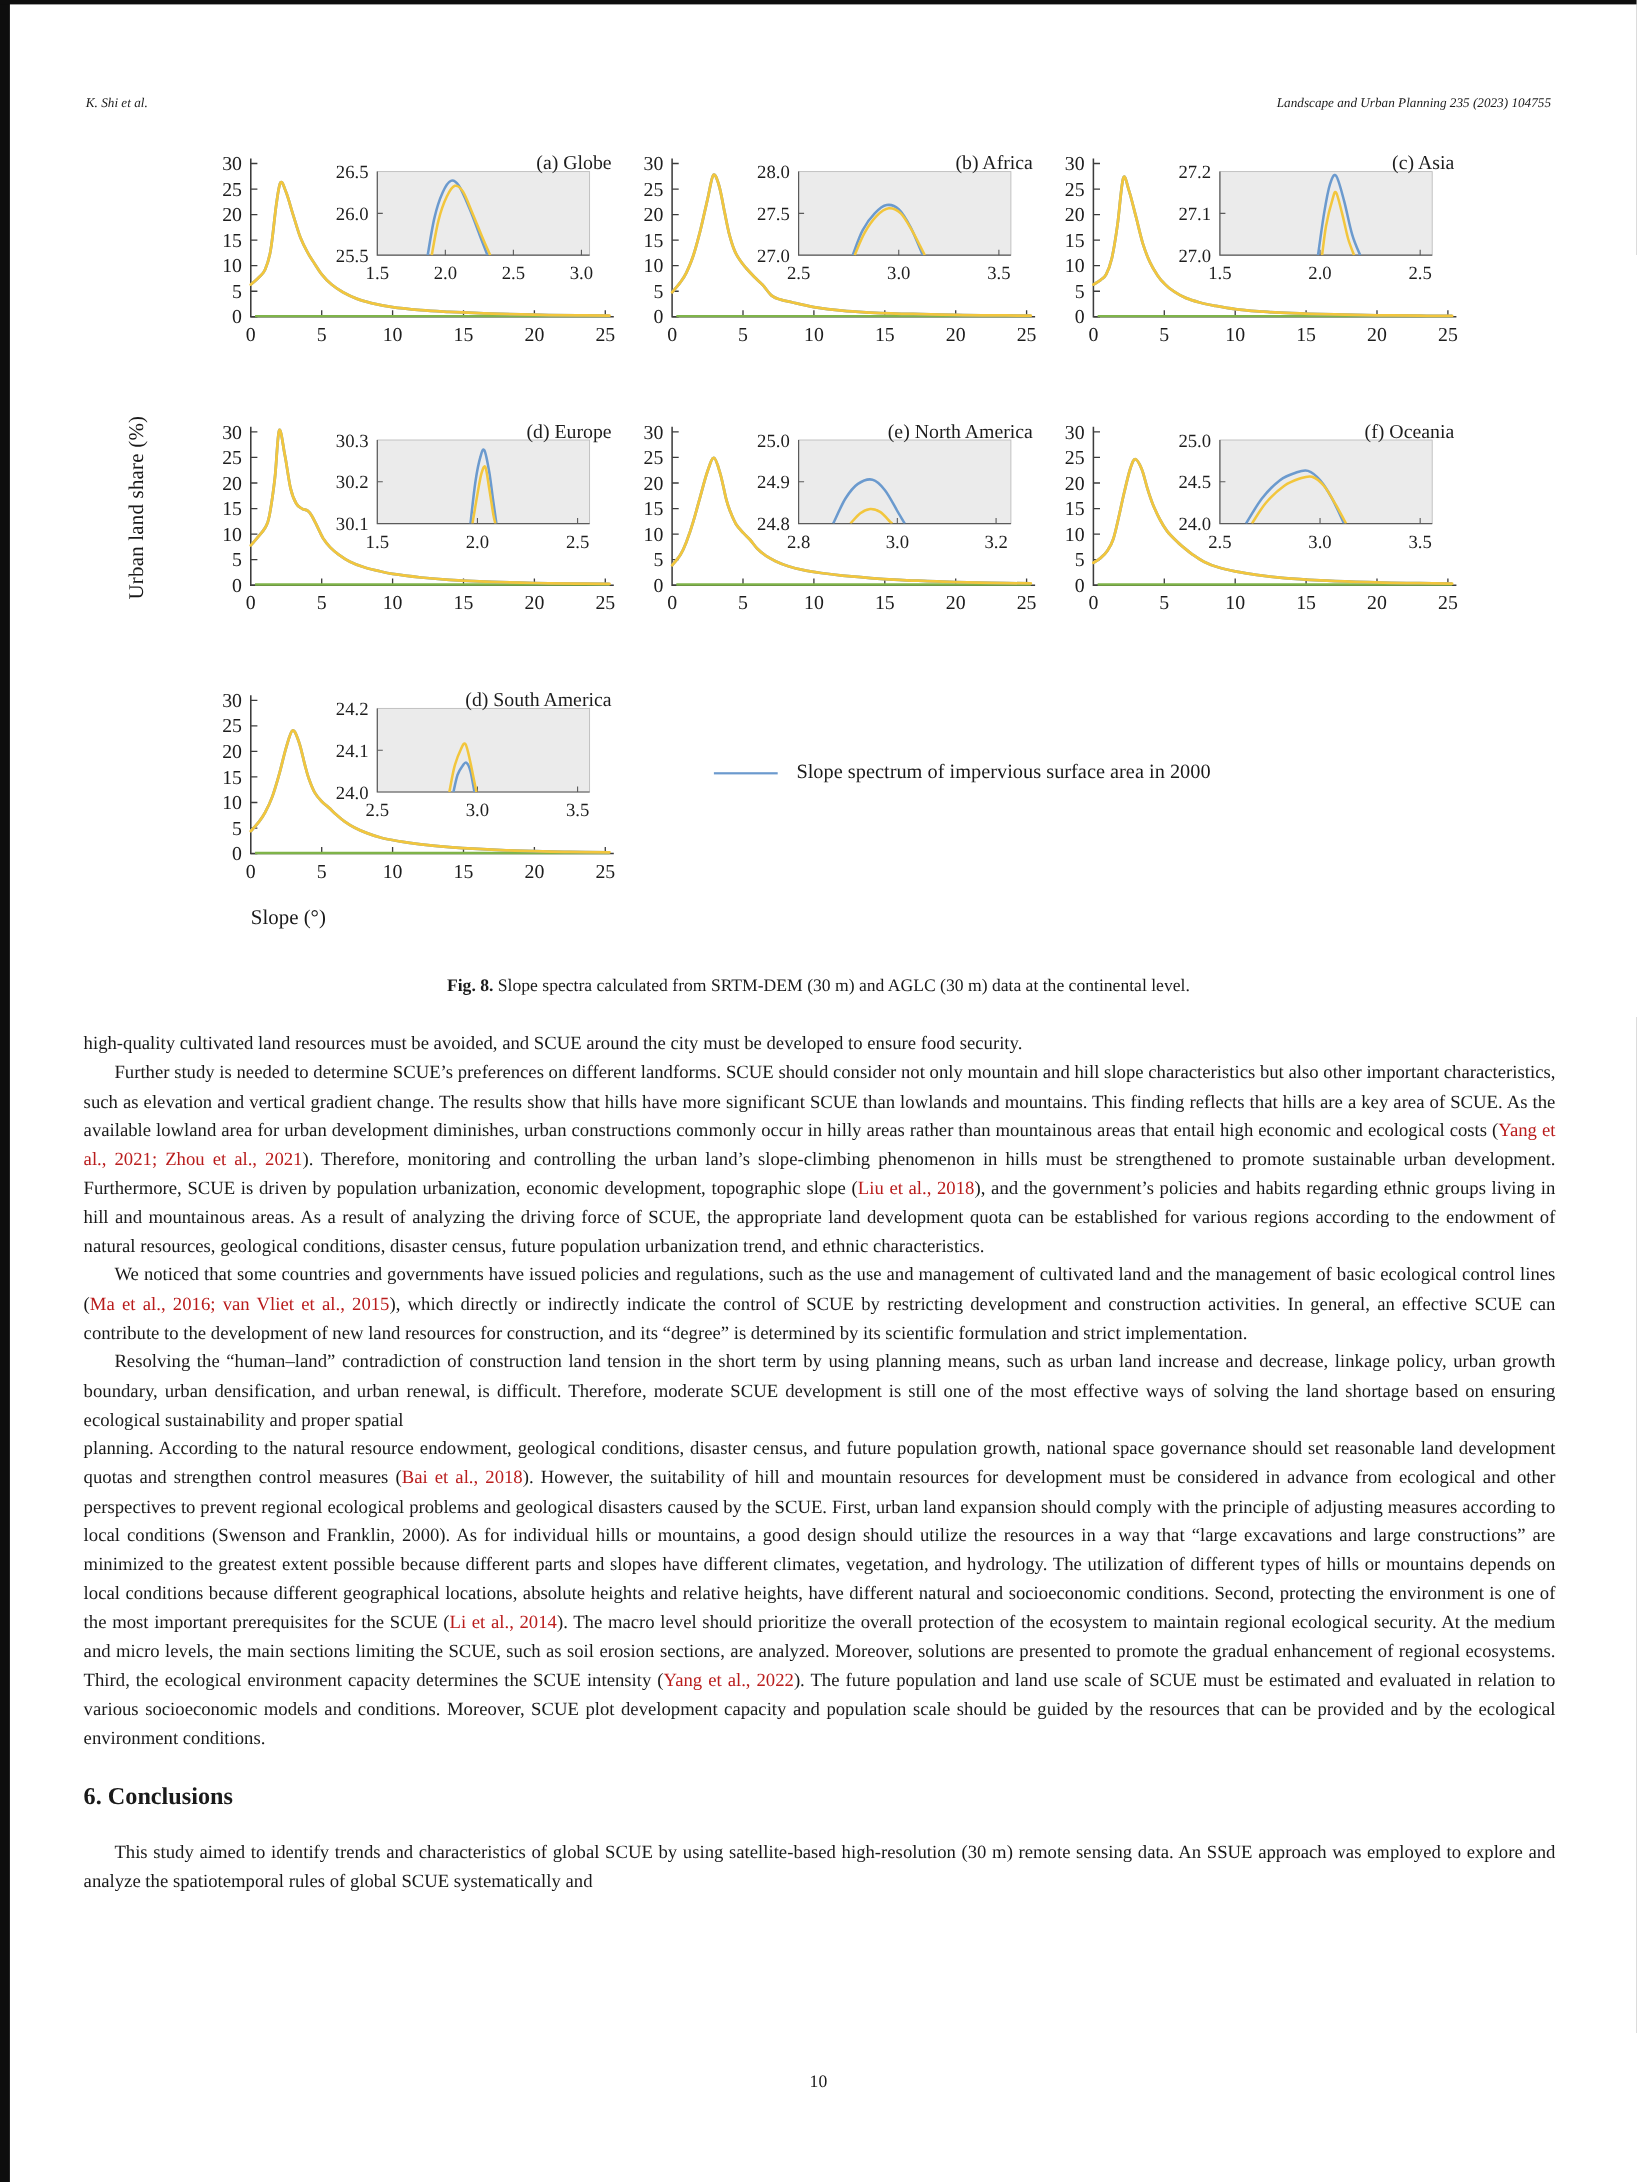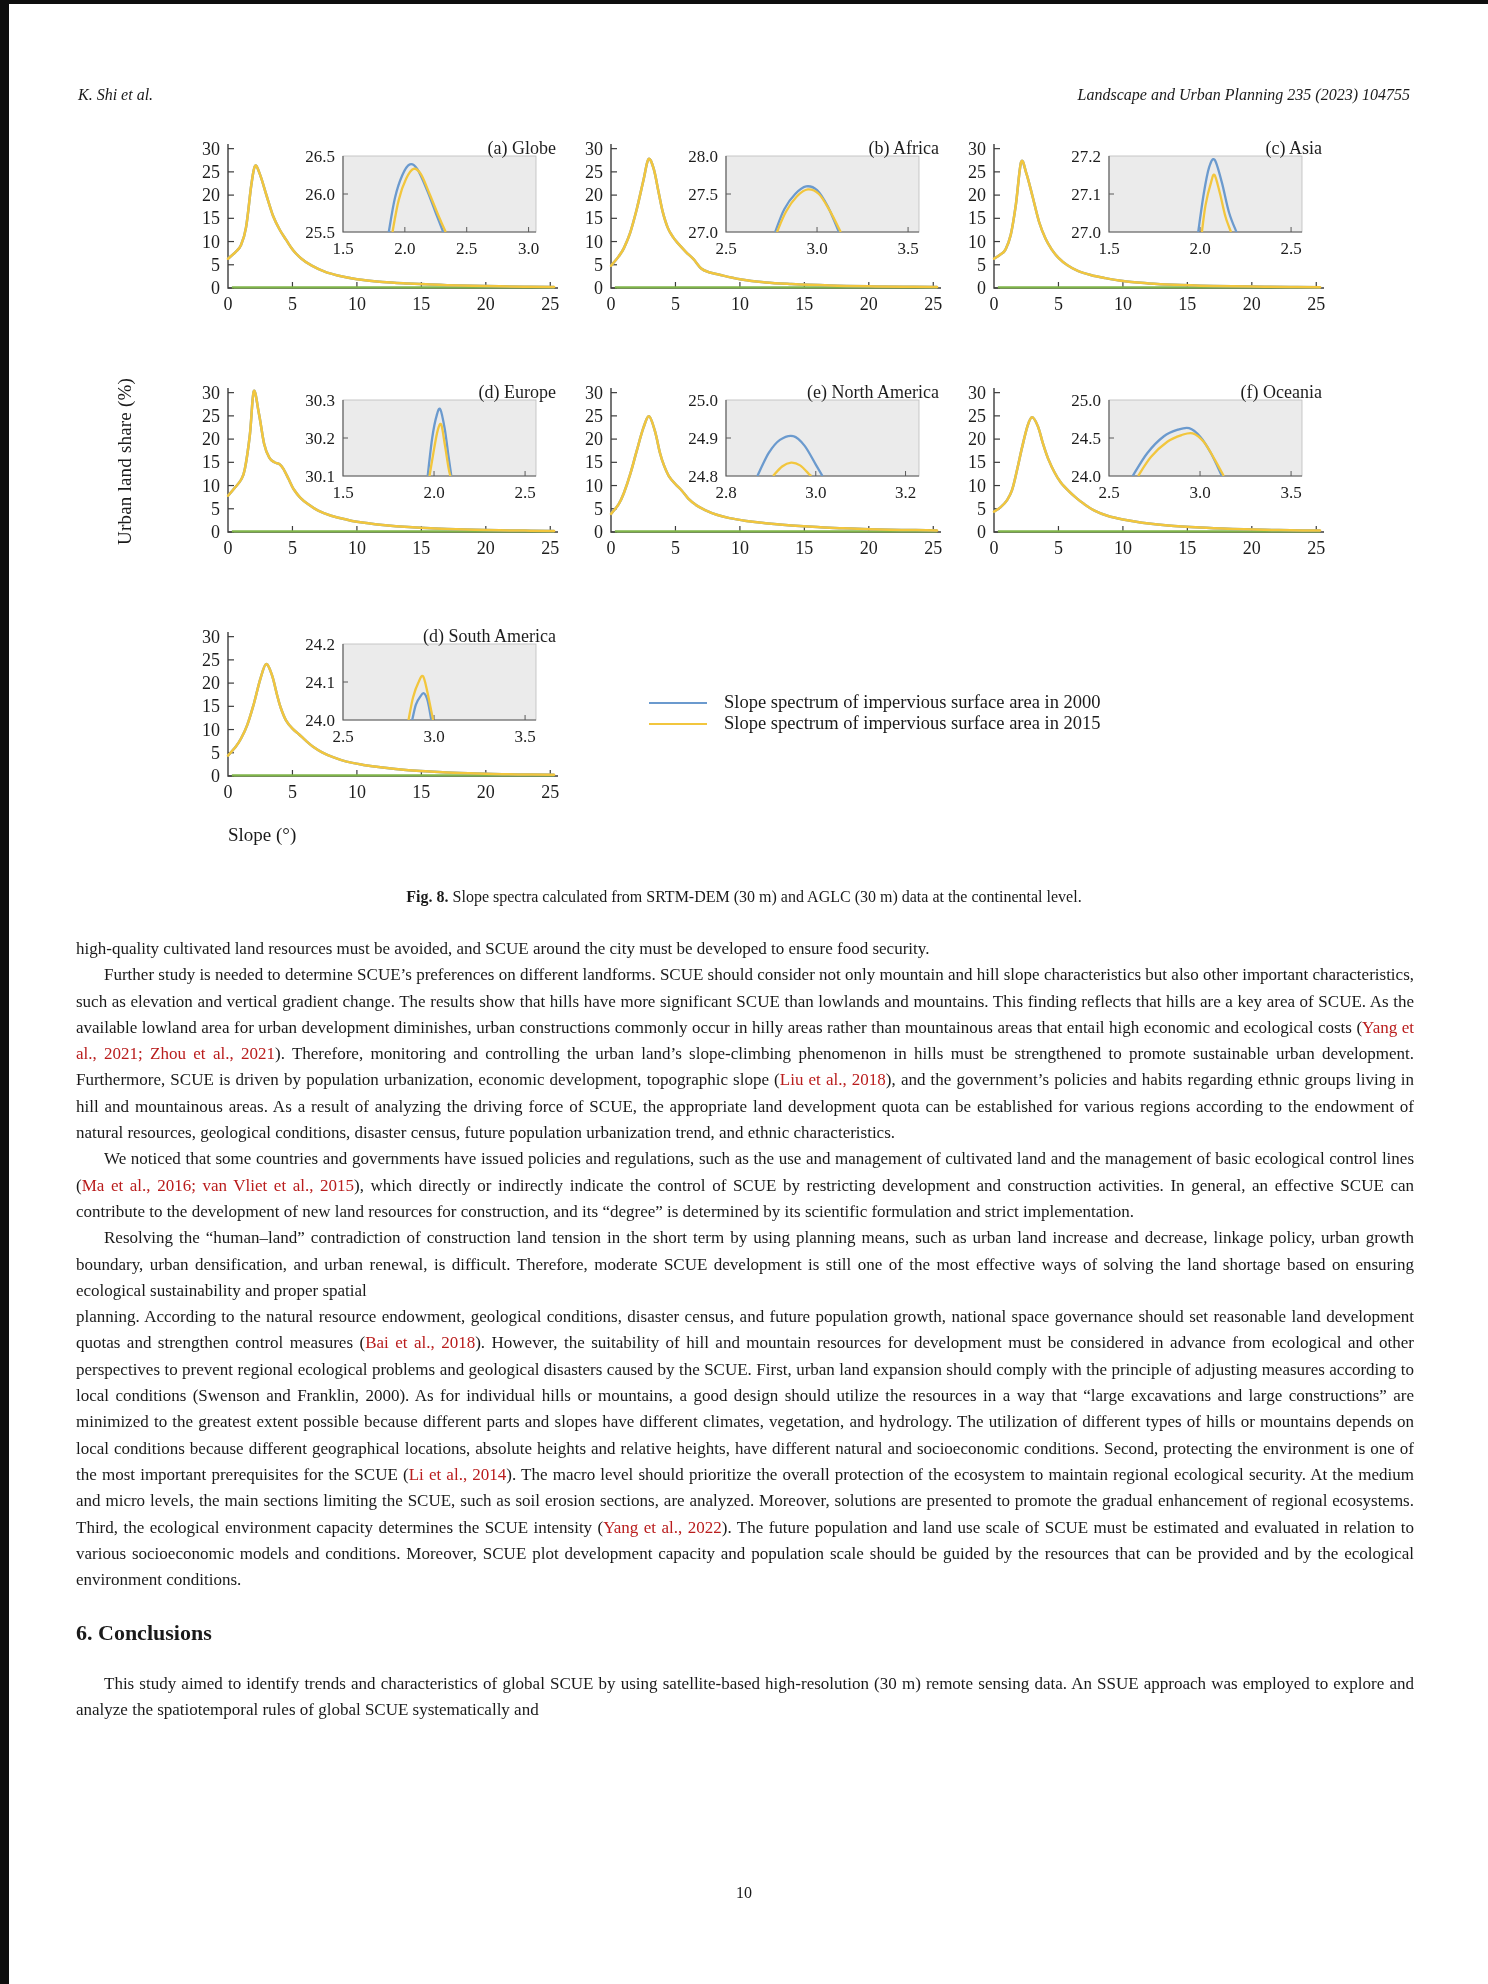--- a/index.html
+++ b/index.html
@@ -1,21 +1,21 @@
 <!DOCTYPE html>
 <html><head>
 <meta charset="utf-8">
 <style>
   html,body{margin:0;padding:0;background:#9a9a9a;}
   .page{position:relative;width:1488px;height:1984px;background:#ffffff;margin:0 auto;
         font-family:"Liberation Serif",serif;color:#1a1a1a;overflow:hidden;}
   .scan-edge-left{position:absolute;left:0;top:0;width:9px;height:100%;background:#0e0e0e;}
   .scan-edge-top{position:absolute;left:0;top:0;width:100%;height:4px;background:#0e0e0e;}
   .hdr{position:absolute;top:86px;left:78px;right:78px;display:flex;justify-content:space-between;
-       font-style:italic;font-size:16px;}
+       font-style:italic;font-size:12px;}
   .figure{position:absolute;top:140px;left:178px;width:1152px;}
   .fig-row{display:flex;margin-bottom:46px;}
   .chart-cell{width:383px;height:198px;position:relative;}
   .ylabel{position:absolute;left:-64px;top:238px;writing-mode:vertical-rl;transform:rotate(180deg);
           font-size:19px;letter-spacing:.2px;}
   .row3{display:flex;margin-bottom:0;}
   .g-cell{width:383px;}
   .xlabel{width:332px;margin-left:50px;text-align:left;font-size:19px;margin-top:-2px;}
   .legend{width:760px;padding-left:88px;padding-top:64px;box-sizing:border-box;
           display:flex;flex-direction:column;}
@@ -406,24 +406,20 @@
               </g>
               <text x="378" y="14" text-anchor="end" font-size="18" fill="#1d1d1d">(d) South America</text>
             </svg></div>
         <div class="xlabel">Slope (°)</div>
       </div>
       <div class="legend">
         <div class="legend-item">
           <span class="swatch" id="sw2000" style="border-top-color: rgb(107, 154, 206);"></span>
           <span>Slope spectrum of impervious surface area in 2000</span>
         </div>
-        <div class="legend-item">
-          <span class="swatch" id="sw2015" style="border-top-color: rgb(242, 198, 61);"></span>
-          <span>Slope spectrum of impervious surface area in 2015</span>
-        </div>
       </div>
     </div>
   </div>
 
   <div class="caption">
     <b>Fig. 8.</b><span> Slope spectra calculated from SRTM-DEM (30 m) and AGLC (30 m) data at the continental level.</span>
   </div>
 
   <div class="columns">
     <div id="col-left">

